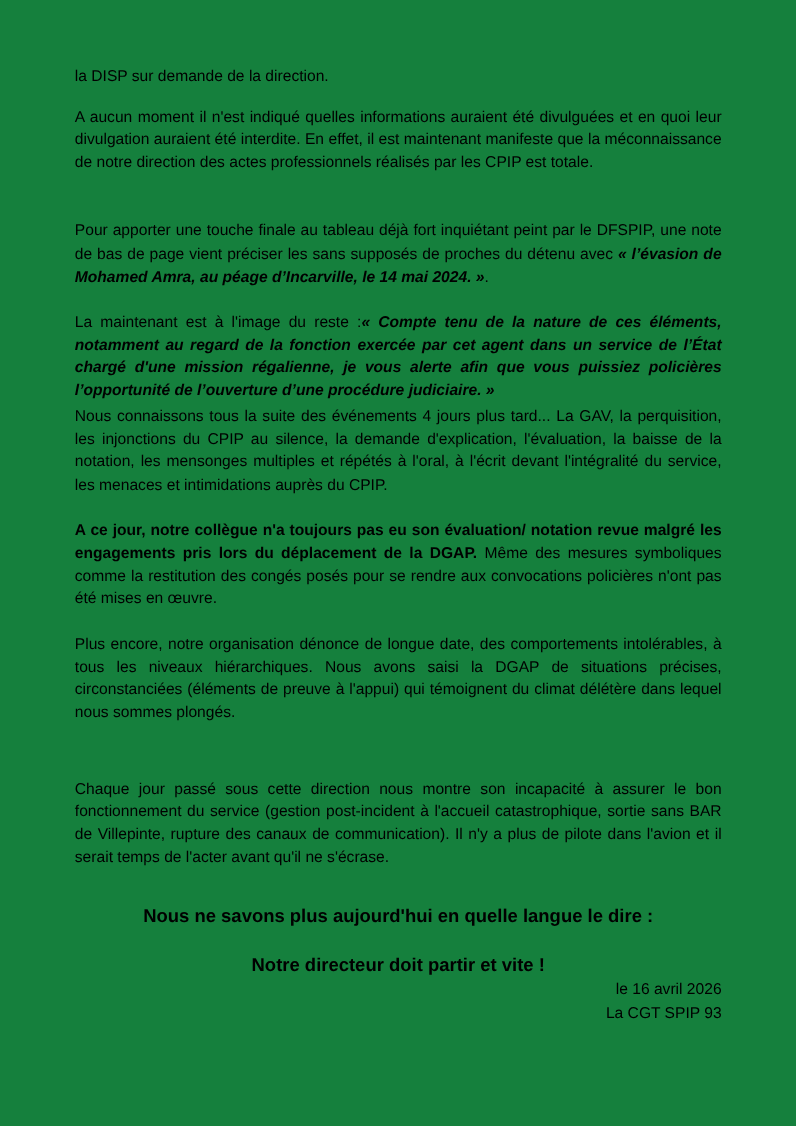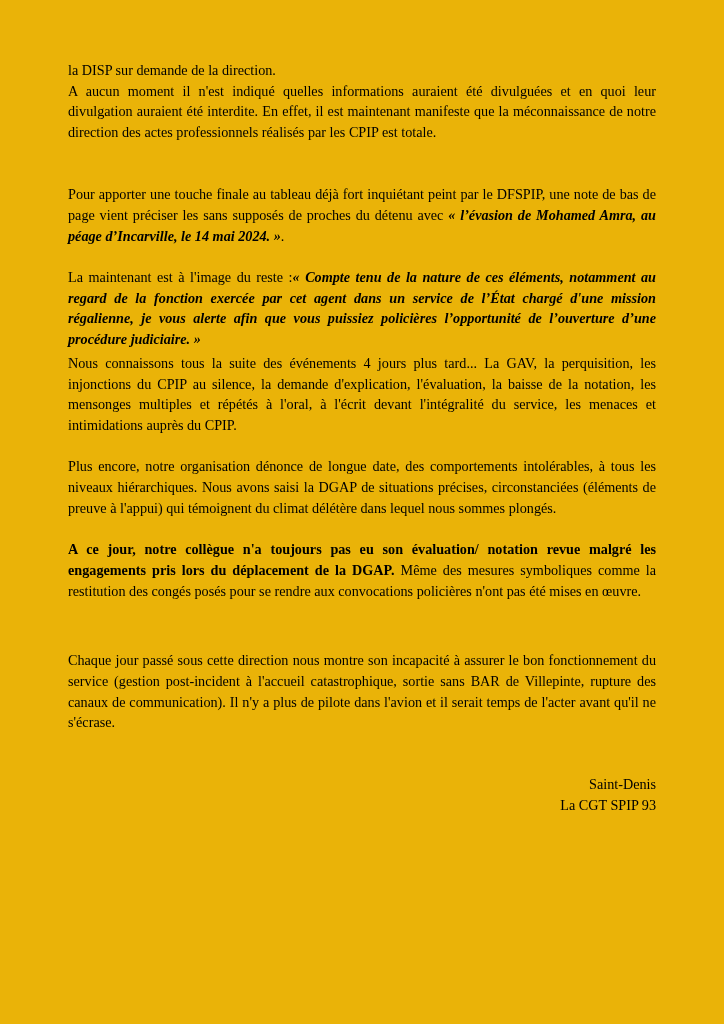--- a/index.html
+++ b/index.html
@@ -4,25 +4,25 @@
 <style>
   html, body {
     margin: 0;
     padding: 0;
     background: #ffffff;
   }
   .page {
     position: relative;
     width: 724px;
     height: 1024px;
-    background: #eab308;
+    background: #15803d;
     overflow: hidden;
     box-sizing: border-box;
     padding: 60px 68px 0 68px;
-    font-family: Liberation Serif, serif;
+    font-family: Liberation Sans, sans-serif;
     font-size: 14.2px;
     line-height: 20.7px;
     color: #000000;
   }
   .para {
     margin: 0;
     text-align: justify;
   }
   .para.heading {
     font-size: 16.8px;
@@ -32,23 +32,25 @@
   }
   .b { font-weight: bold; }
   .i { font-style: italic; }
 </style>
 </head>
 <body>
 
 <main class="page">
   <div>
       <p class="para" style="margin-top: 0px;"><span>la DISP sur demande de la direction.</span></p>
-      <p class="para" style="margin-top: 0px;"><span>A aucun moment il n'est indiqué quelles informations auraient été divulguées et en quoi leur divulgation auraient été interdite. En effet, il est maintenant manifeste que la méconnaissance de notre direction des actes professionnels réalisés par les CPIP est totale.</span></p>
+      <p class="para" style="margin-top: 16px;"><span>A aucun moment il n'est indiqué quelles informations auraient été divulguées et en quoi leur divulgation auraient été interdite. En effet, il est maintenant manifeste que la méconnaissance de notre direction des actes professionnels réalisés par les CPIP est totale.</span></p>
       <p class="para" style="margin-top: 41.4px;"><span>Pour apporter une touche finale au tableau déjà fort inquiétant peint par le DFSPIP, une note de bas de page vient préciser les sans supposés de proches du détenu avec </span><span class="b i">« l’évasion de Mohamed Amra, au péage d’Incarville, le 14 mai 2024. »</span><span>.</span></p>
       <p class="para" style="margin-top: 20.7px;"><span>La maintenant est à l'image du reste :</span><span class="b i">« Compte tenu de la nature de ces éléments, notamment au regard de la fonction exercée par cet agent dans un service de l’État chargé d'une mission régalienne, je vous alerte afin que vous puissiez policières l’opportunité de l’ouverture d’une procédure judiciaire. »</span></p>
       <p class="para" style="margin-top: 3px;"><span>Nous connaissons tous la suite des événements 4 jours plus tard... La GAV, la perquisition, les injonctions du CPIP au silence, la demande d'explication, l'évaluation, la baisse de la notation, les mensonges multiples et répétés à l'oral, à l'écrit devant l'intégralité du service, les menaces et intimidations auprès du CPIP.</span></p>
+      <p class="para" style="margin-top: 20.7px;"><span class="b">A ce jour, notre collègue n'a toujours pas eu son évaluation/ notation revue malgré les engagements pris lors du déplacement de la DGAP.</span><span> Même des mesures symboliques comme la restitution des congés posés pour se rendre aux convocations policières n'ont pas été mises en œuvre.</span></p>
       <p class="para" style="margin-top: 20.7px;"><span>Plus encore, notre organisation dénonce de longue date, des comportements intolérables, à tous les niveaux hiérarchiques. Nous avons saisi la DGAP de situations précises, circonstanciées (éléments de preuve à l'appui) qui témoignent du climat délétère dans lequel nous sommes plongés.</span></p>
-      <p class="para" style="margin-top: 20.7px;"><span class="b">A ce jour, notre collègue n'a toujours pas eu son évaluation/ notation revue malgré les engagements pris lors du déplacement de la DGAP.</span><span> Même des mesures symboliques comme la restitution des congés posés pour se rendre aux convocations policières n'ont pas été mises en œuvre.</span></p>
       <p class="para" style="margin-top: 49px;"><span>Chaque jour passé sous cette direction nous montre son incapacité à assurer le bon fonctionnement du service (gestion post-incident à l'accueil catastrophique, sortie sans BAR de Villepinte, rupture des canaux de communication). Il n'y a plus de pilote dans l'avion et il serait temps de l'acter avant qu'il ne s'écrase.</span></p>
-      <p class="para" style="text-align: right; margin-top: 41.4px;"><span>Saint-Denis</span></p>
+      <p class="para heading" style="text-align: center; margin-top: 31.05px;"><span class="b">Nous ne savons plus aujourd'hui en quelle langue le dire :</span></p>
+      <p class="para heading" style="text-align: center; margin-top: 20.7px;"><span class="b">Notre directeur doit partir et vite !</span></p>
+      <p class="para" style="text-align: right; margin-top: 0px;"><span>le 16 avril 2026</span></p>
       <p class="para" style="text-align: right; margin-top: 0px;"><span>La CGT SPIP 93</span></p>
     </div>
 </main>
 
 </body></html>

